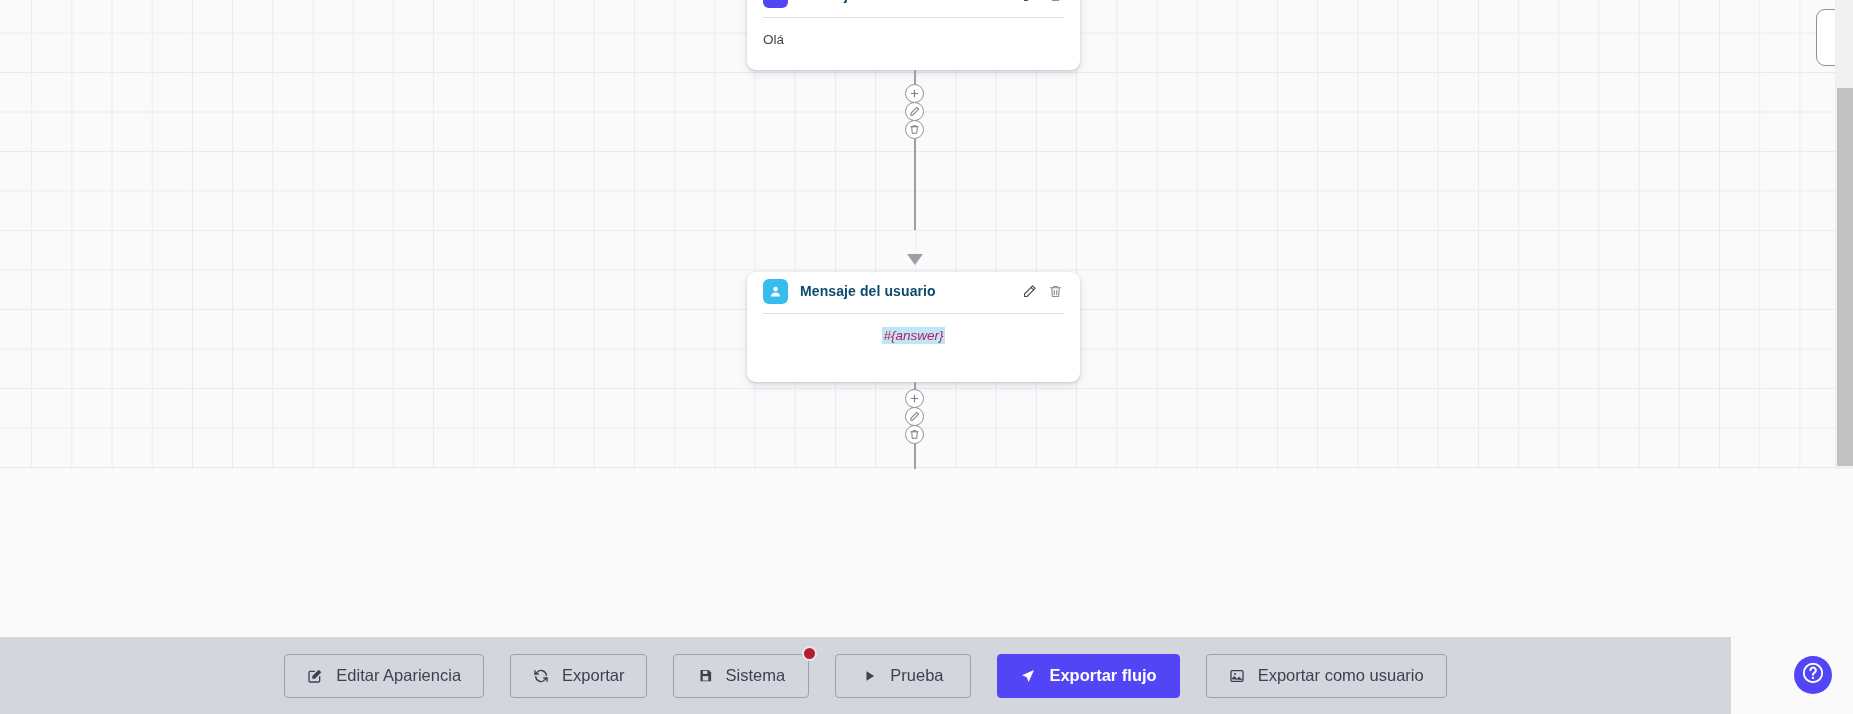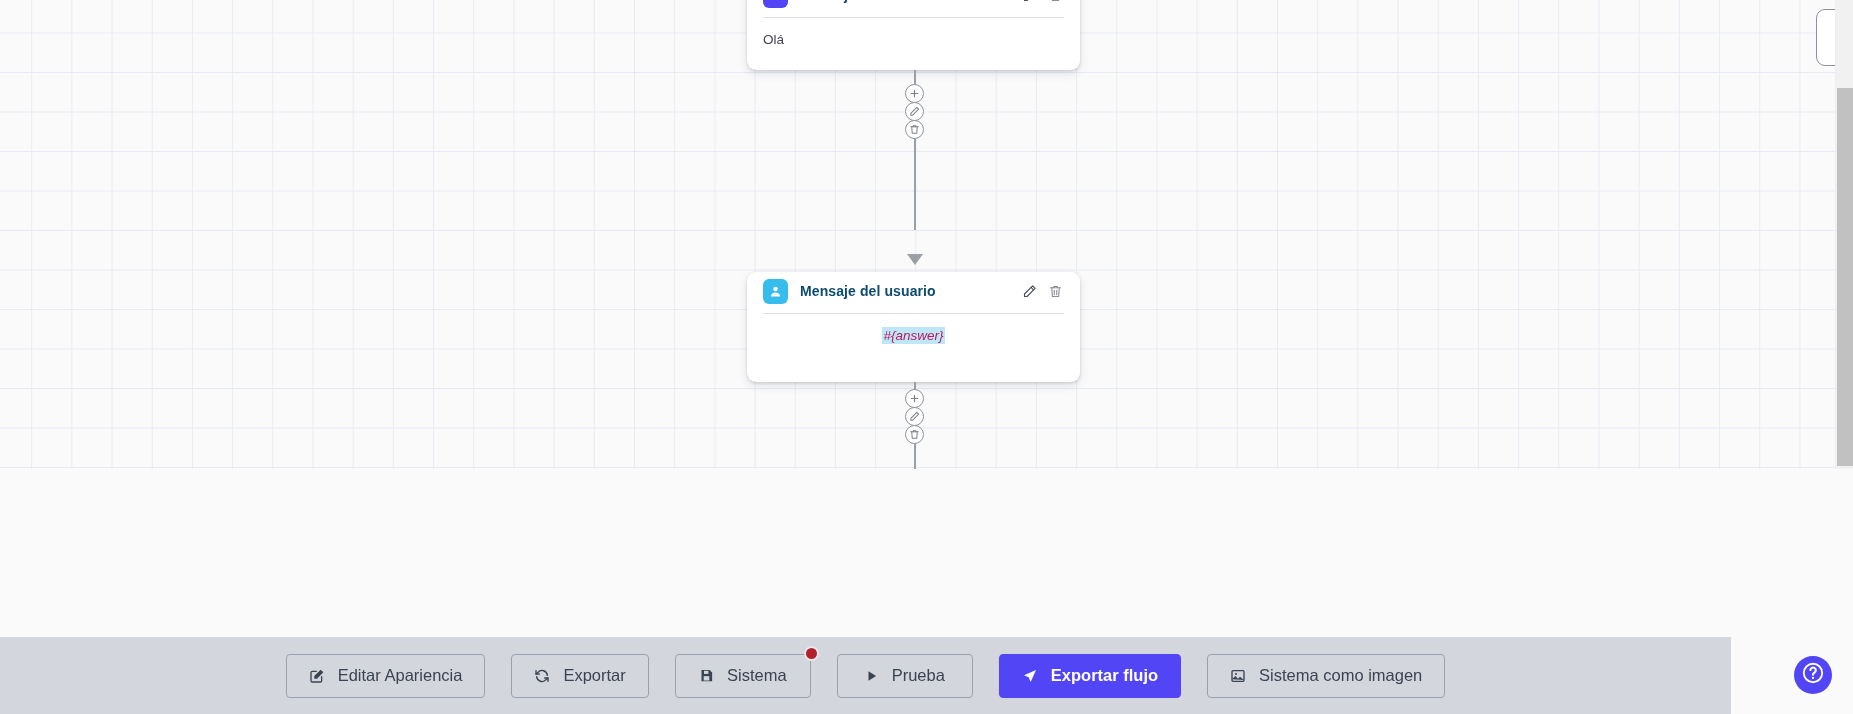--- a/index.html
+++ b/index.html
@@ -427,21 +427,21 @@
     </button>
 
     <button class="tb-btn">
       <span class="tb-icon">
         <svg width="16" height="16" viewBox="0 0 24 24" fill="none" stroke="#3a4352" stroke-width="2" stroke-linejoin="round">
           <rect x="3" y="4" width="18" height="16" rx="1.5"></rect>
           <path d="M3 17l5-5 4 4 3-3 6 5" fill="#3a4352" stroke="none"></path>
           <circle cx="9" cy="9" r="1.5" fill="#3a4352" stroke="none"></circle>
         </svg>
       </span>
-      <span>Sistema como imagen</span>
+      <span>Exportar como usuario</span>
     </button>
   </div>
 
   <div class="help-fab">
     <span>
       <svg width="26" height="26" viewBox="0 0 24 24" fill="none" stroke="#ffffff" stroke-width="1.7" stroke-linecap="round">
         <circle cx="12" cy="12" r="8.5"></circle>
         <path d="M9.6 9.3a2.5 2.5 0 114 2.2c-.9.6-1.6 1.1-1.6 2.2" stroke-width="1.9"></path>
         <circle cx="12" cy="16.6" r="1.05" fill="#ffffff" stroke="none"></circle>
       </svg>

